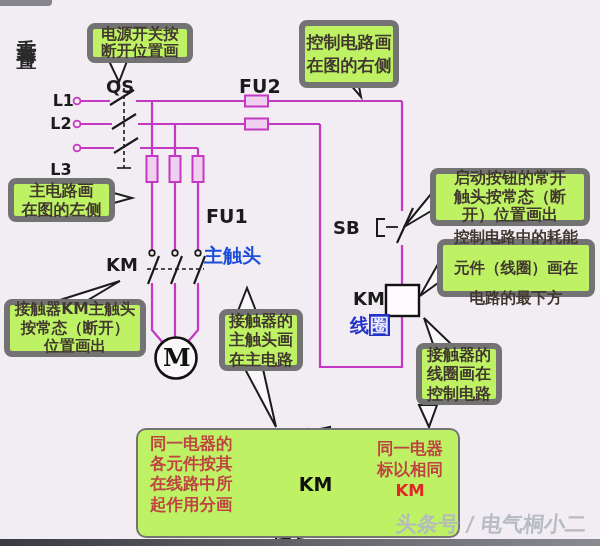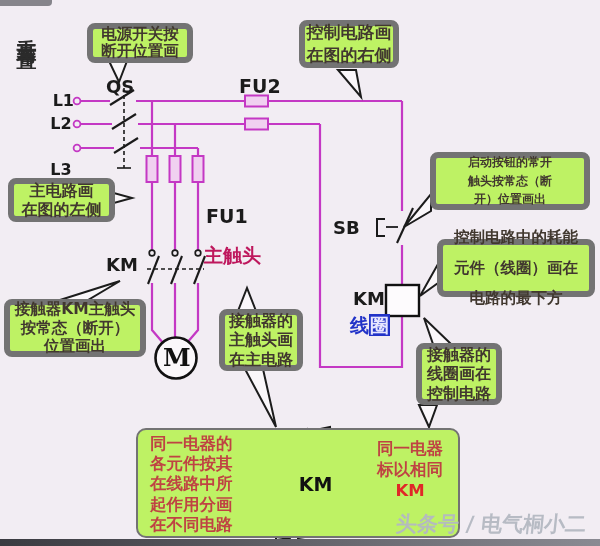--- a/index.html
+++ b/index.html
@@ -6,21 +6,21 @@
   #stage{position:relative;width:600px;height:546px;background:#f2edf3;overflow:hidden;
          font-family:"DejaVu Sans",sans-serif;}
   #wires{position:absolute;left:0;top:0;z-index:1;}
   .lbl{position:absolute;z-index:2;font-weight:700;color:#1b1b1b;white-space:nowrap;}
   .callout{position:absolute;z-index:2;background:#bef264;border:6px solid #737373;
            border-radius:8px;display:flex;flex-direction:column;justify-content:center;
            align-items:center;font-weight:700;color:#41382f;box-sizing:border-box;}
   .callout .cl{display:block;text-align:center;}
   .vtitle{position:absolute;z-index:2;writing-mode:vertical-rl;text-orientation:upright;
           font-weight:700;font-size:20px;letter-spacing:4px;color:#2b2b2b;}
-  .blue{color:#be185d;}
+  .blue{color:#1d4ed8;}
   .red5{position:absolute;z-index:3;font-weight:700;color:#bf4343;}
   .red5 .cl{display:block;text-align:left;}
   .redR .cl{text-align:center;}
   .kmred{color:#e02828;text-align:center;display:block;}
   .coilword{position:absolute;z-index:2;font-weight:700;font-size:19px;color:#2233c8;}
   .coilword .hl{background:#2233c8;color:#e6e6ff;padding:0 1px;}
   .motorM{position:absolute;z-index:2;font-weight:700;font-size:25px;color:#111;
           font-family:"DejaVu Serif",serif;}
   .relayKM{position:absolute;z-index:3;font-weight:700;font-size:19px;color:#111;
            text-align:center;}
@@ -150,31 +150,31 @@
     <span>线</span><span class="hl">圈</span>
   </div>
 
   <div class="motorM" style="left:163px;top:343px;width:26px;text-align:center;">M</div>
 
   <div class="callout" style="left:87px;top:23px;width:106px;height:40px;font-size:15.5px;line-height:17.5px;">
     <span class="cl">电源开关按</span>
     <span class="cl">断开位置画</span>
   </div>
 
-  <div class="callout" style="left:299px;top:20px;width:100px;height:48px;font-size:17px;line-height:23px;">
+  <div class="callout" style="left:299px;top:20px;width:100px;height:68px;font-size:17px;line-height:23px;">
     <span class="cl">控制电路画</span>
     <span class="cl">在图的右侧</span>
   </div>
 
   <div class="callout" style="left:8px;top:178px;width:107px;height:44px;font-size:16px;line-height:19.5px;">
     <span class="cl">主电路画</span>
     <span class="cl">在图的左侧</span>
   </div>
 
-  <div class="callout" style="left:430px;top:152px;width:160px;height:58px;font-size:12px;line-height:18.5px;">
+  <div class="callout" style="left:430px;top:168px;width:160px;height:58px;font-size:16px;line-height:18.5px;">
     <span class="cl">启动按钮的常开</span>
     <span class="cl">触头按常态（断</span>
     <span class="cl">开）位置画出</span>
   </div>
 
   <div class="callout" style="left:437px;top:239px;width:158px;height:58px;font-size:15.5px;line-height:18.5px;gap:12px;">
     <span class="cl">控制电路中的耗能</span>
     <span class="cl">元件（线圈）画在</span>
     <span class="cl">电路的最下方</span>
   </div>
@@ -197,21 +197,20 @@
     <span class="cl">控制电路</span>
   </div>
 
   <div class="callout" style="left:136px;top:428px;width:324px;height:110px;border-radius:10px;border-width:2.5px;"></div>
 
   <div class="red5" style="left:150px;top:434px;font-size:16.5px;line-height:20.2px;">
     <span class="cl">同一电器的</span>
     <span class="cl">各元件按其</span>
     <span class="cl">在线路中所</span>
     <span class="cl">起作用分画</span>
-    <span class="cl">在不同电路</span>
   </div>
 
   <div class="red5 redR" style="left:368px;top:438px;width:84px;font-size:16.5px;line-height:21px;">
     <span class="cl">同一电器</span>
     <span class="cl">标以相同</span>
     <span class="cl kmred">KM</span>
   </div>
 
   <div class="relayKM" style="left:292px;top:473px;width:47px;">KM</div>
 

